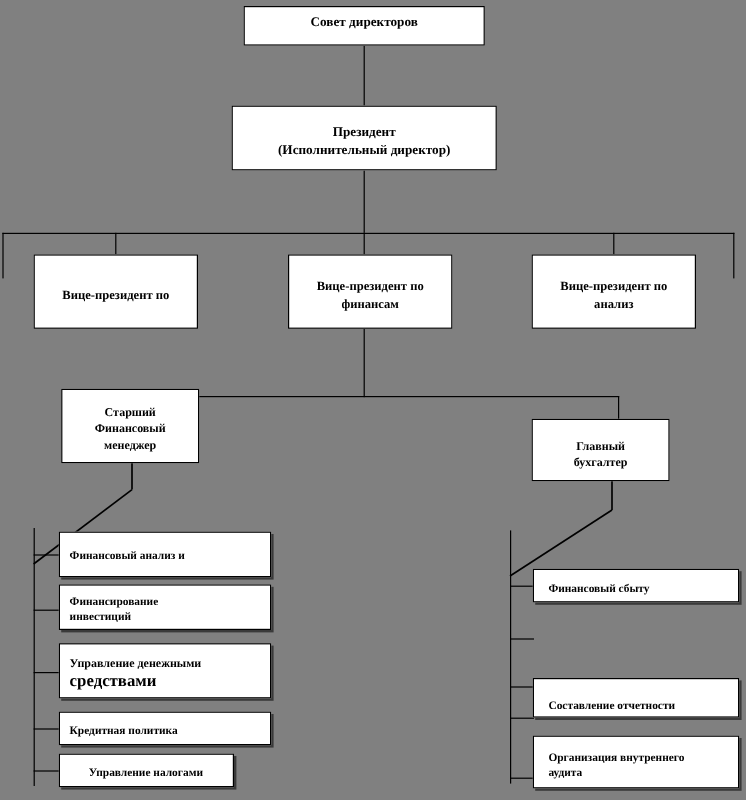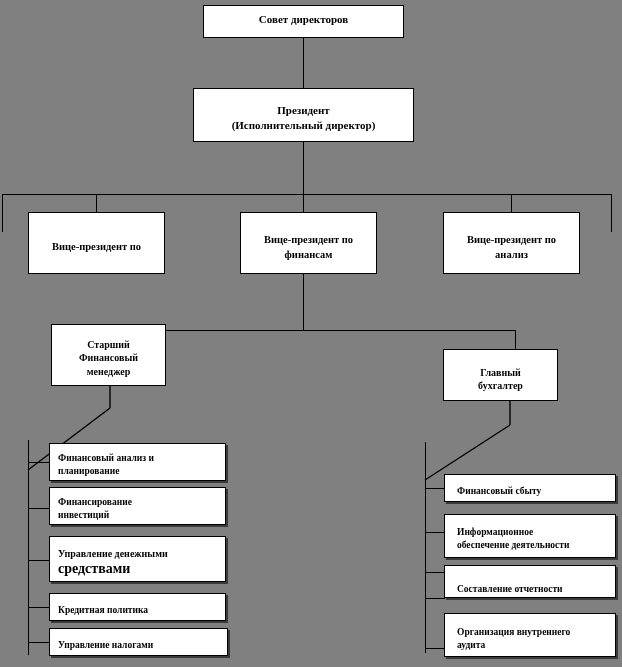--- a/index.html
+++ b/index.html
@@ -139,49 +139,44 @@
     <span class="label" style="font-size:10px;">менеджер</span>
   </div>
 
   <div class="node" style="left:443px; top:349px; width:115px; height:52px; padding-top:8px; flex-direction:column;">
     <span class="label" style="font-size:10px;">Главный</span>
     <span class="label" style="font-size:10px;">бухгалтер</span>
   </div>
 
   <div class="node card lead" style="left:49px; top:443px; width:177px; height:38px; padding:5px 8px 0 8px; flex-direction:column;">
     <span class="label" style="font-size:9.5px;">Финансовый анализ и</span>
-    <span class="label" style="font-size:9.5px;">планирование</span>
   </div>
 
   <div class="node card lead" style="left:49px; top:487px; width:177px; height:38px; padding:5px 8px 0 8px; flex-direction:column;">
     <span class="label" style="font-size:9.5px;">Финансирование</span>
     <span class="label" style="font-size:9.5px;">инвестиций</span>
   </div>
 
   <div class="node card lead" style="left:49px; top:536px; width:177px; height:46px; padding:8px 8px 0 8px; flex-direction:column;">
     <span class="label" style="font-size:10px;">Управление денежными</span>
     <span class="label" style="font-size:14px;">средствами</span>
   </div>
 
   <div class="node card lead" style="left:49px; top:593px; width:177px; height:28px; padding:6px 8px 0 8px; flex-direction:column;">
     <span class="label" style="font-size:9.5px;">Кредитная политика</span>
   </div>
 
-  <div class="node card lead" style="left:49px; top:628px; width:179px; height:28px; padding:6px 8px 0 8px; flex-direction:column;">
+  <div class="node card lead" style="left:49px; top:628px; width:146px; height:28px; padding:6px 8px 0 24px; flex-direction:column;">
     <span class="label" style="font-size:9.5px;">Управление налогами</span>
   </div>
 
   <div class="node card lead" style="left:444px; top:474px; width:172px; height:28px; padding:6px 12px 0 12px; flex-direction:column;">
     <span class="label" style="font-size:9.5px;">Финансовый сбыту</span>
   </div>
 
-  <div class="node card lead" style="left:444px; top:514px; width:172px; height:44px; padding:6px 12px 0 12px; flex-direction:column;">
-    <span class="label" style="font-size:9.5px;">Информационное</span>
-    <span class="label" style="font-size:9.5px;">обеспечение деятельности</span>
-  </div>
 
   <div class="node card lead" style="left:444px; top:565px; width:172px; height:33px; padding:16px 12px 0 12px; flex-direction:column;">
     <span class="label" style="font-size:9.5px;">Составление  отчетности</span>
   </div>
 
   <div class="node card lead" style="left:444px; top:613px; width:172px; height:44px; padding:7px 12px 0 12px; flex-direction:column;align-items:flex-end;">
     <span class="label" style="font-size:9.5px;">Организация внутреннего</span>
     <span class="label" style="font-size:9.5px;">аудита</span>
   </div>
 

